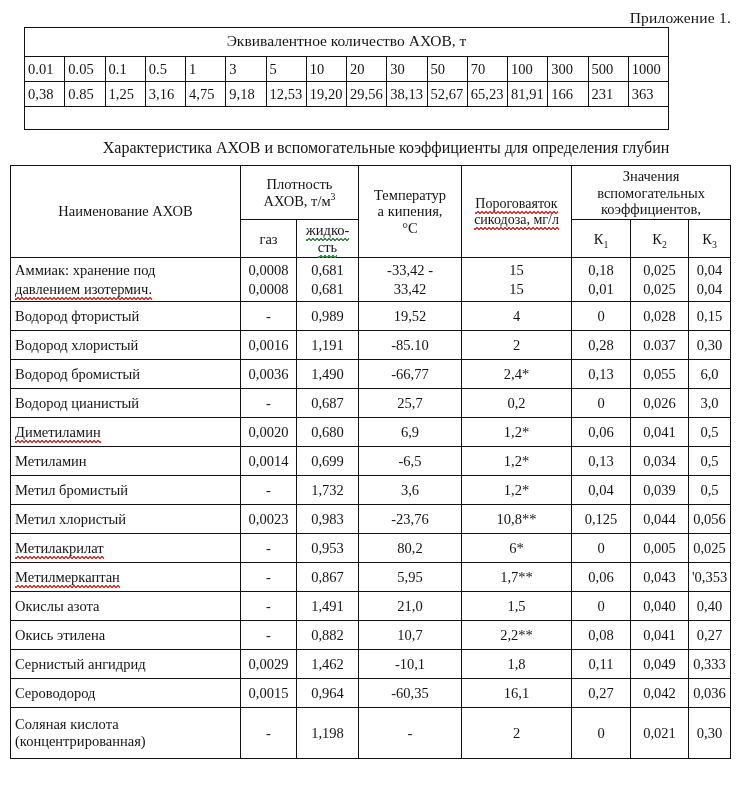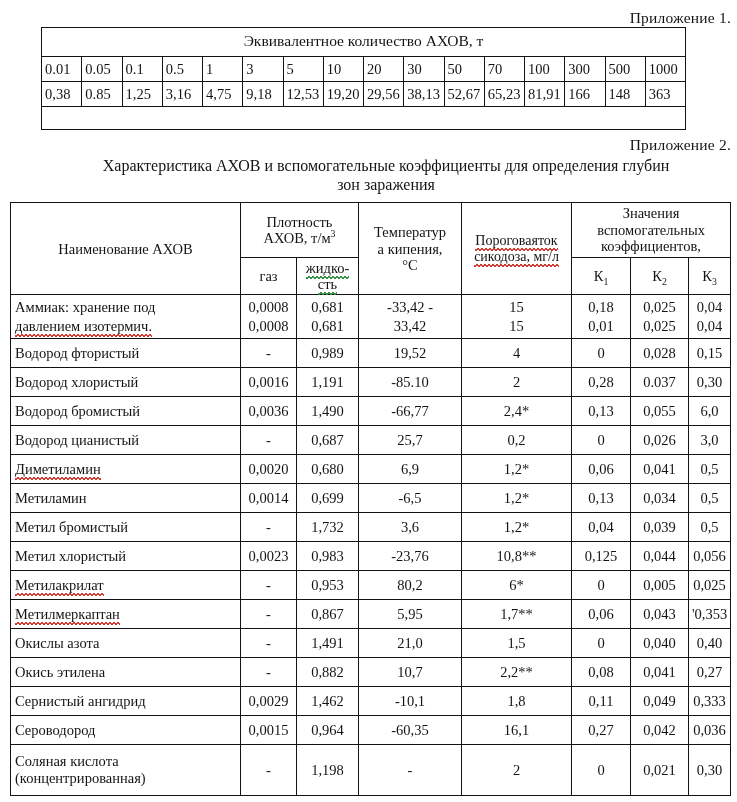--- a/index.html
+++ b/index.html
@@ -31,21 +31,21 @@
   
   table{border-collapse:collapse;table-layout:fixed;}
   td,th{
     border:1px solid #121212;
     font-weight:normal;
     vertical-align:middle;
     padding:0;
   }
 
   
-  #t1-wrap{padding-left:24px;margin-left:17px;}
+  #t1-wrap{padding-left:24px;}
   #t1{width:645px;font-size:14.5px;}
   #t1 .span-head{
     text-align:center;
     font-size:15.5px;
     height:26px;
     padding-bottom:2px;
   }
   #t1 td.cell{
     height:24px;
     text-align:left;
@@ -147,37 +147,35 @@
             <td class="cell">4,75</td>
             <td class="cell">9,18</td>
             <td class="cell">12,53</td>
             <td class="cell">19,20</td>
             <td class="cell">29,56</td>
             <td class="cell">38,13</td>
             <td class="cell">52,67</td>
             <td class="cell">65,23</td>
             <td class="cell">81,91</td>
             <td class="cell">166</td>
-            <td class="cell">148</td>
+            <td class="cell">231</td>
             <td class="cell">363</td>
           </tr>
         <tr class="blank">
           <td colspan="16">&nbsp;</td>
         </tr>
       </tbody>
     </table>
   </div>
 
   <div class="gap-b"></div>
 
-  <div class="app-label">Приложение 2.</div>
 
   <div class="doc-title t2">
     <div>Характеристика АХОВ и  вспомогательные коэффициенты для определения глубин</div>
-    <div>зон заражения</div>
   </div>
 
   <div class="gap-c"></div>
 
   <div id="t2-wrap">
     <table id="t2">
       <colgroup>
         <col style="width:230px">
           <col style="width:56px">
           <col style="width:62px">

